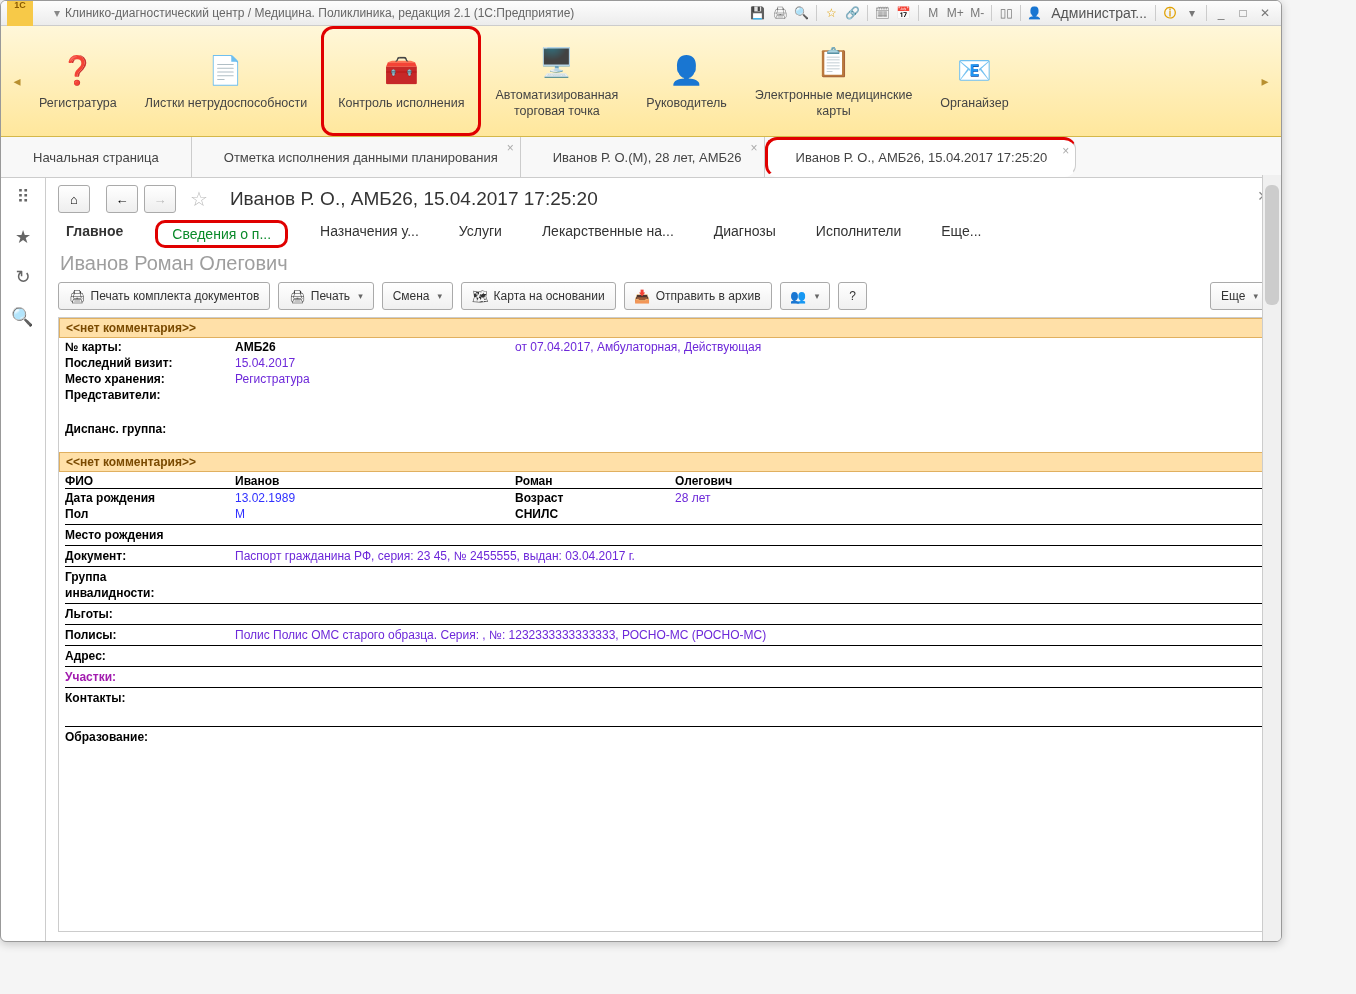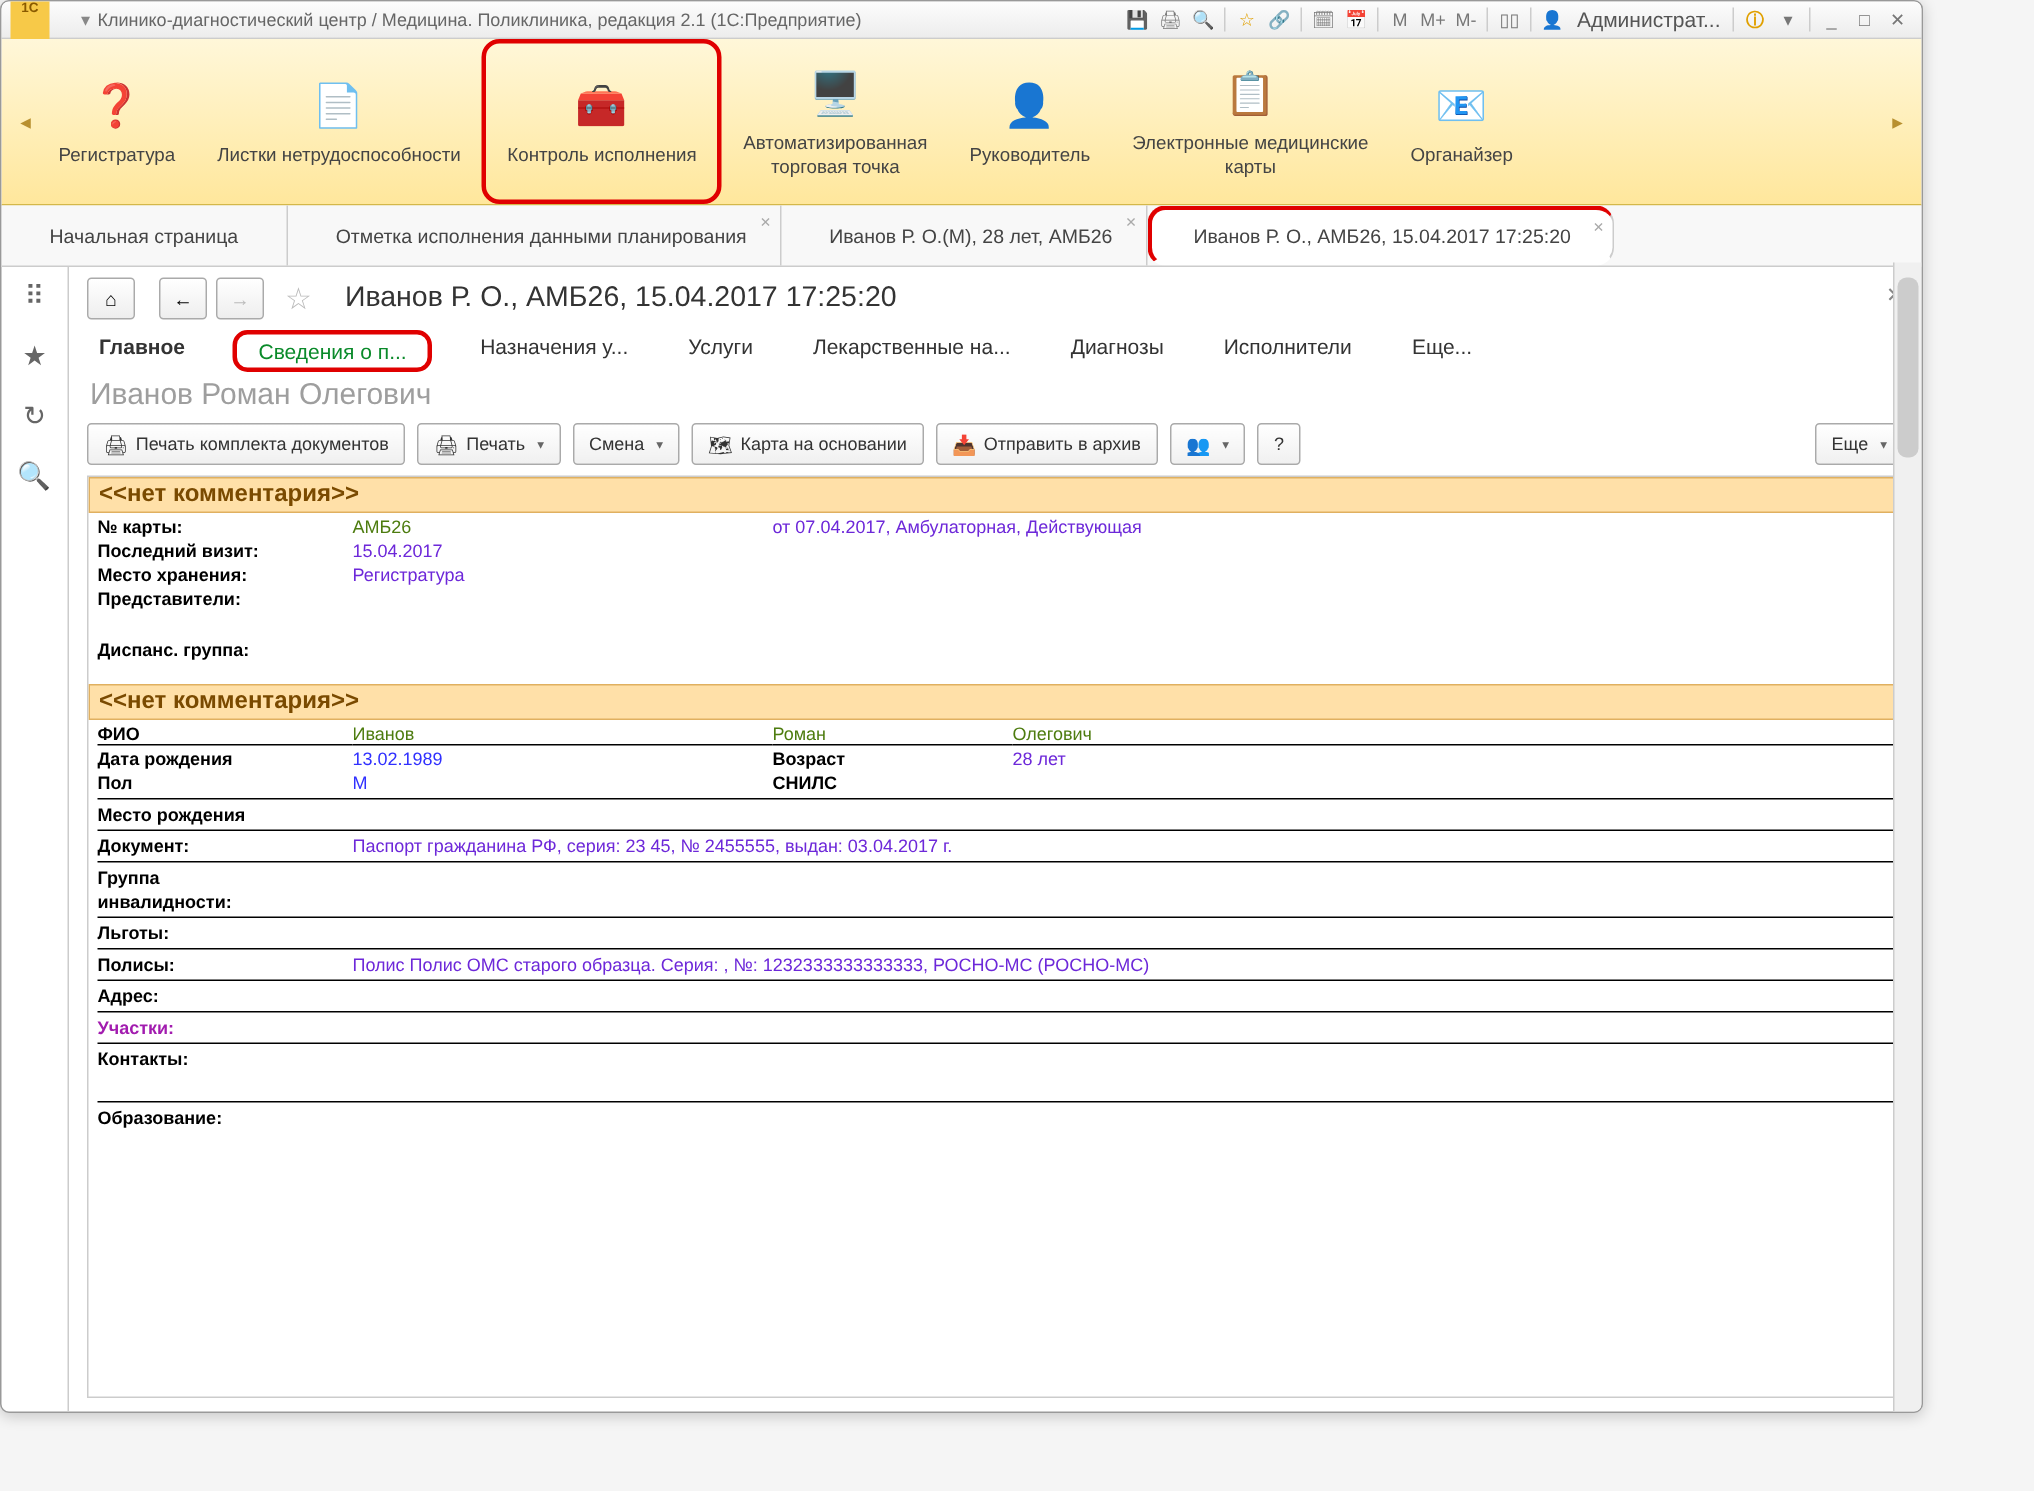--- a/index.html
+++ b/index.html
@@ -37,25 +37,25 @@
 .subtab{cursor:pointer;color:#333;padding:3px 8px}
 .subtab.main{font-weight:bold}
 .subtab.sel{color:#0a8a2a;border:3px solid #e00000;border-radius:10px;padding:3px 14px}
 .patient-name{font-size:20px;color:#9e9e9e;padding:4px 14px}
 .toolbar{height:34px;display:flex;align-items:center;padding:0 12px;gap:8px}
 .btn{height:26px;border:1px solid #aaa;border-radius:3px;background:linear-gradient(#fff,#f0f0f0);display:flex;align-items:center;padding:0 10px;gap:5px;font-size:12px;cursor:pointer;color:#333}
 .btn .caret{font-size:9px;color:#666;margin-left:3px}
 .btn .bico{font-size:13px}
 .spacer{flex:1}
 .data-area{flex:1;margin:4px 12px 12px 12px;border:1px solid #ccc;overflow-y:auto;font-family:Arial;font-size:16px;position:relative;background:#fff}
-.comment-bar{background:#ffe0a8;border:1px solid #e0b060;color:#7a4a00;font-size:16px;padding:2px 6px;font-weight:bold}
+.comment-bar{background:#ffe0a8;border:1px solid #e0b060;color:#7a4a00;font-size:12px;padding:2px 6px;font-weight:bold}
 .info-grid{display:grid;grid-template-columns:170px 280px 160px auto;padding:2px 6px;row-gap:2px;align-items:start;font-size:12px}
 .lbl{font-weight:bold;color:#000}
 .val{color:#6d28d9}
-.val.blue{color:#4d7c0f;font-weight:normal}
+.val.blue{color:#000000;font-weight:bold}
 .val.link{color:#3030ff}
 .hdr-row{font-weight:bold;border-bottom:1px solid #000}
 .row-line{grid-column:1/5;border-top:1px solid #000;height:0;margin:1px 0}
 .red-lbl{color:#a21caf;font-weight:bold}
 .scrollbar{position:absolute;right:0;top:174px;bottom:0;width:18px;background:#f0f0f0;border-left:1px solid #ccc}
 .sb-thumb{position:absolute;right:2px;width:14px;background:#ccc;border-radius:6px}
 </style>
 </head>
 <body>
 

